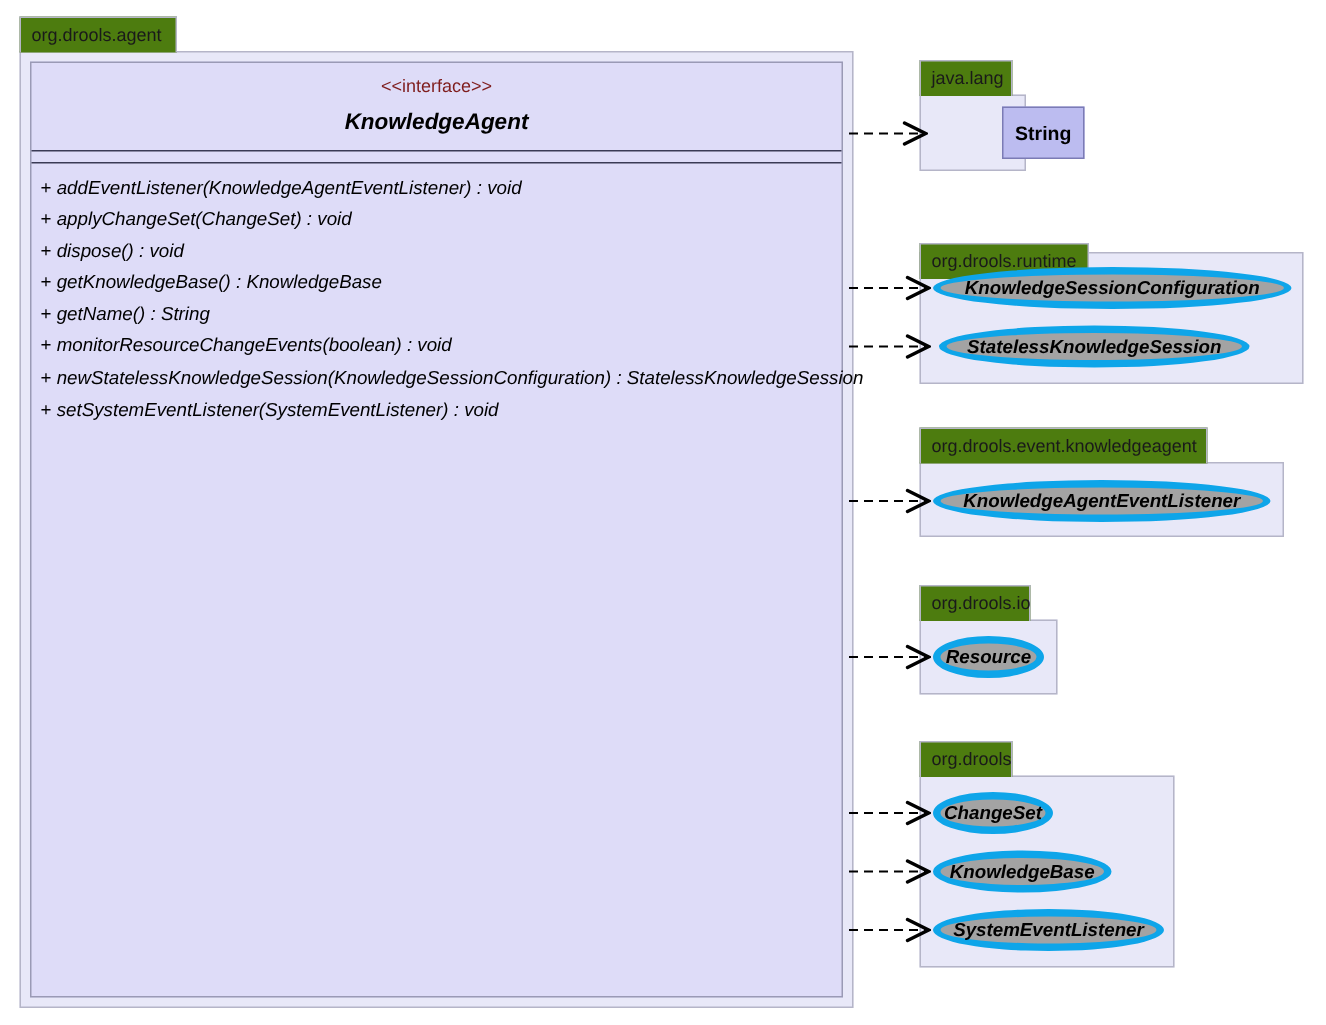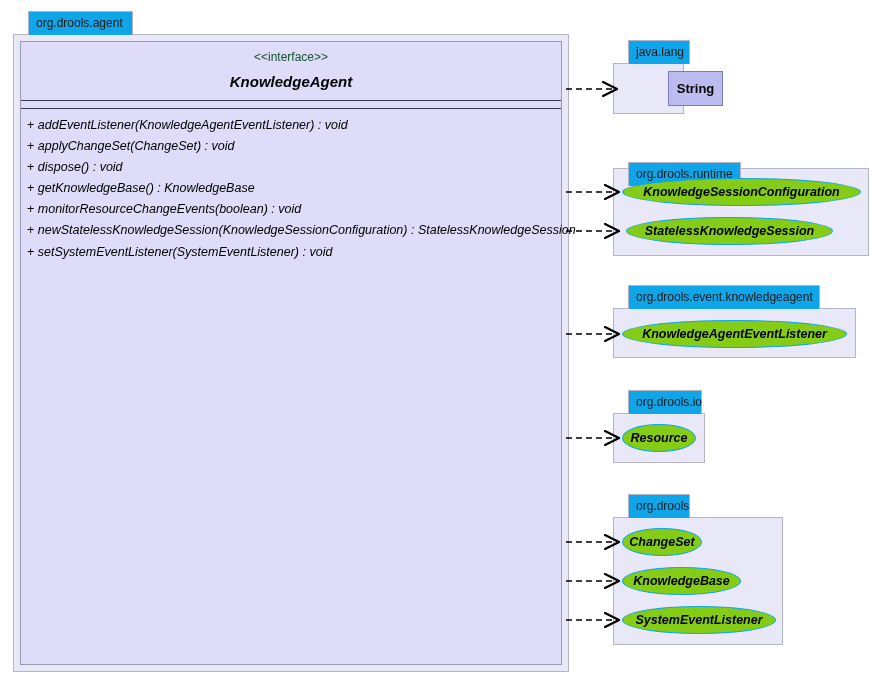--- a/index.html
+++ b/index.html
@@ -17,51 +17,50 @@
 
   #canvas {
     position: absolute;
     left: 0; top: 0;
     width: 884px;
     height: 683px;
   }
   .pkg-tab {
     position: absolute;
     box-sizing: border-box;
-    background: #0ea5e9;
+    background: #4d7c0f;
     border: 1px solid #b5b5c8;
     border-bottom: none;
     font-size: 12px;
     color: #1a1a1a;
     line-height: 1;
     padding: 5px 7px 5px 7px;
     white-space: nowrap;
     z-index: 3;
-    margin-left: 15px;
   }
   .pkg-body {
     position: absolute;
     box-sizing: border-box;
     background: #e8e8f8;
     border: 1px solid #b5b5c8;
     z-index: 2;
   }
 
   
   .classbox {
     position: absolute;
     box-sizing: border-box;
     background: #dedcf8;
     border: 1px solid #9a9ab5;
     z-index: 4;
   }
   .cb-stereotype {
     text-align: center;
     font-size: 12px;
-    color: #14532d;
+    color: #7f1d1d;
     padding-top: 9px;
     line-height: 1.1;
   }
   .cb-title {
     text-align: center;
     font-size: 15px;
     font-weight: bold;
     font-style: italic;
     color: #000;
     padding-top: 10px;
@@ -87,22 +86,22 @@
     white-space: nowrap;
   }
   .cb-method .vis {
     font-style: normal;
   }
 
   
   .iface {
     position: absolute;
     box-sizing: border-box;
-    background: #84cc16;
-    border: 1px solid #0ea5e9;
+    background: #a3a3a3;
+    border: 5px solid #0ea5e9;
     border-radius: 50%;
     display: flex;
     align-items: center;
     justify-content: center;
     font-size: 12.5px;
     font-weight: bold;
     font-style: italic;
     color: #000;
     white-space: nowrap;
     z-index: 5;
@@ -157,20 +156,24 @@
         <span class="vis">+</span>
         <span>applyChangeSet(ChangeSet) : void</span>
       </div>
       <div class="cb-method">
         <span class="vis">+</span>
         <span>dispose() : void</span>
       </div>
       <div class="cb-method">
         <span class="vis">+</span>
         <span>getKnowledgeBase() : KnowledgeBase</span>
+      </div>
+      <div class="cb-method">
+        <span class="vis">+</span>
+        <span>getName() : String</span>
       </div>
       <div class="cb-method">
         <span class="vis">+</span>
         <span>monitorResourceChangeEvents(boolean) : void</span>
       </div>
       <div class="cb-method">
         <span class="vis">+</span>
         <span>newStatelessKnowledgeSession(KnowledgeSessionConfiguration) : StatelessKnowledgeSession</span>
       </div>
       <div class="cb-method">

